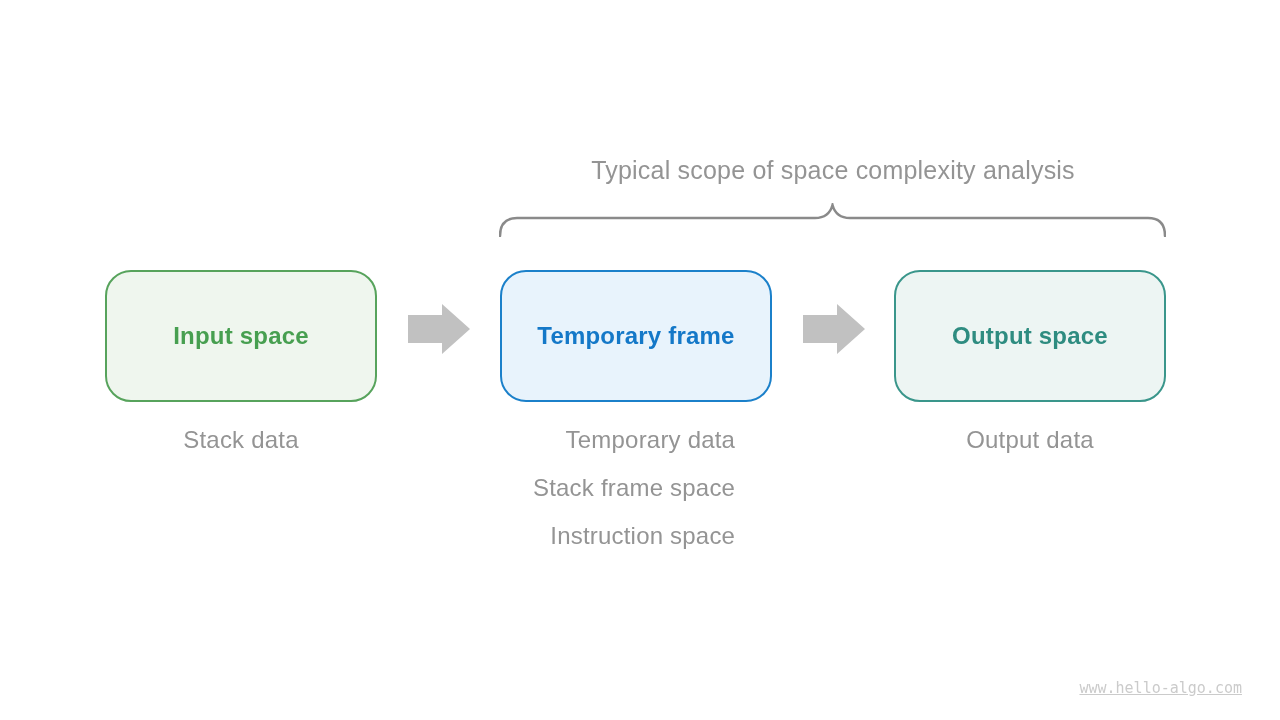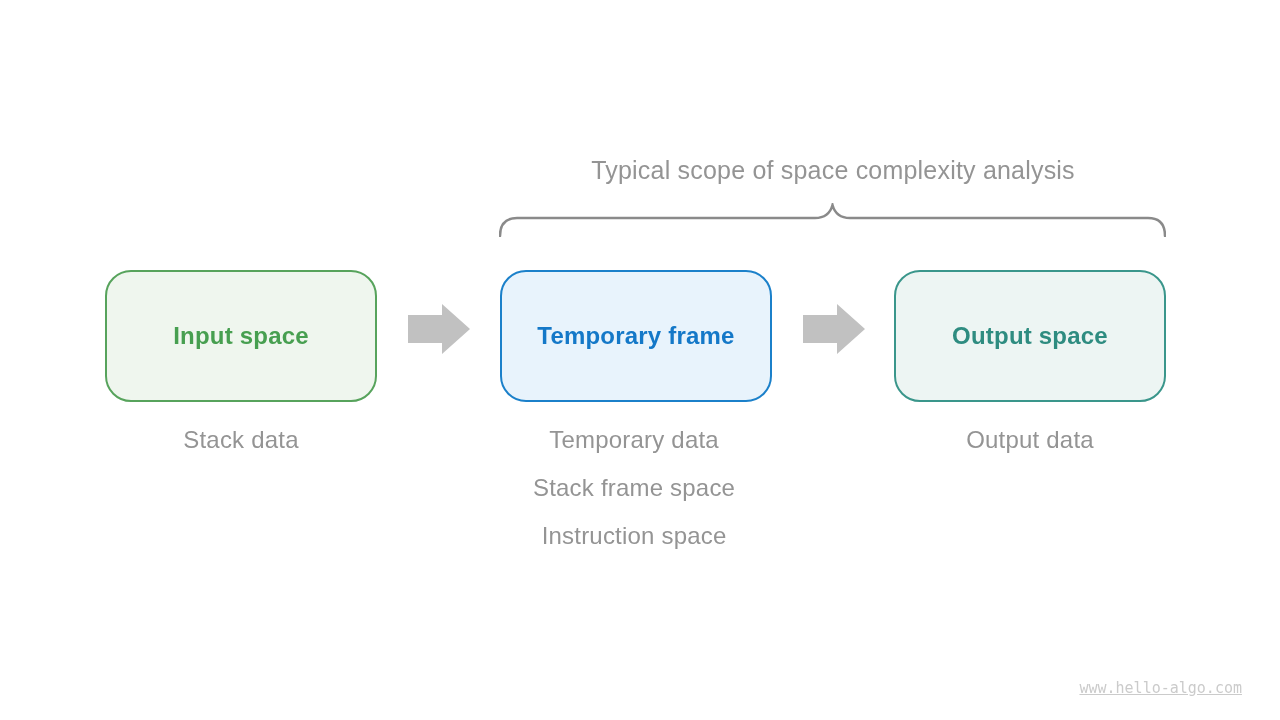--- a/index.html
+++ b/index.html
@@ -56,21 +56,21 @@
   .arrow-1 { left: 408px; }
   .arrow-2 { left: 803px; }
   .sublabel {
     position: absolute;
     top: 416px;
     font-size: 24px;
     line-height: 48px;
     letter-spacing: 0.2px;
   }
   .sublabel-input { left: 105px; width: 272px; text-align: center; }
-  .sublabel-temporary { left: 533px; text-align: center; }
+  .sublabel-temporary { left: 533px; text-align: right; }
   .sublabel-output { left: 894px; width: 272px; text-align: center; }
   .sublabel-temporary div { white-space: nowrap; }
   .watermark {
     position: absolute;
     right: 38px;
     top: 679px;
     font-family: "DejaVu Sans Mono", monospace;
     font-size: 15px;
   }
 </style>

